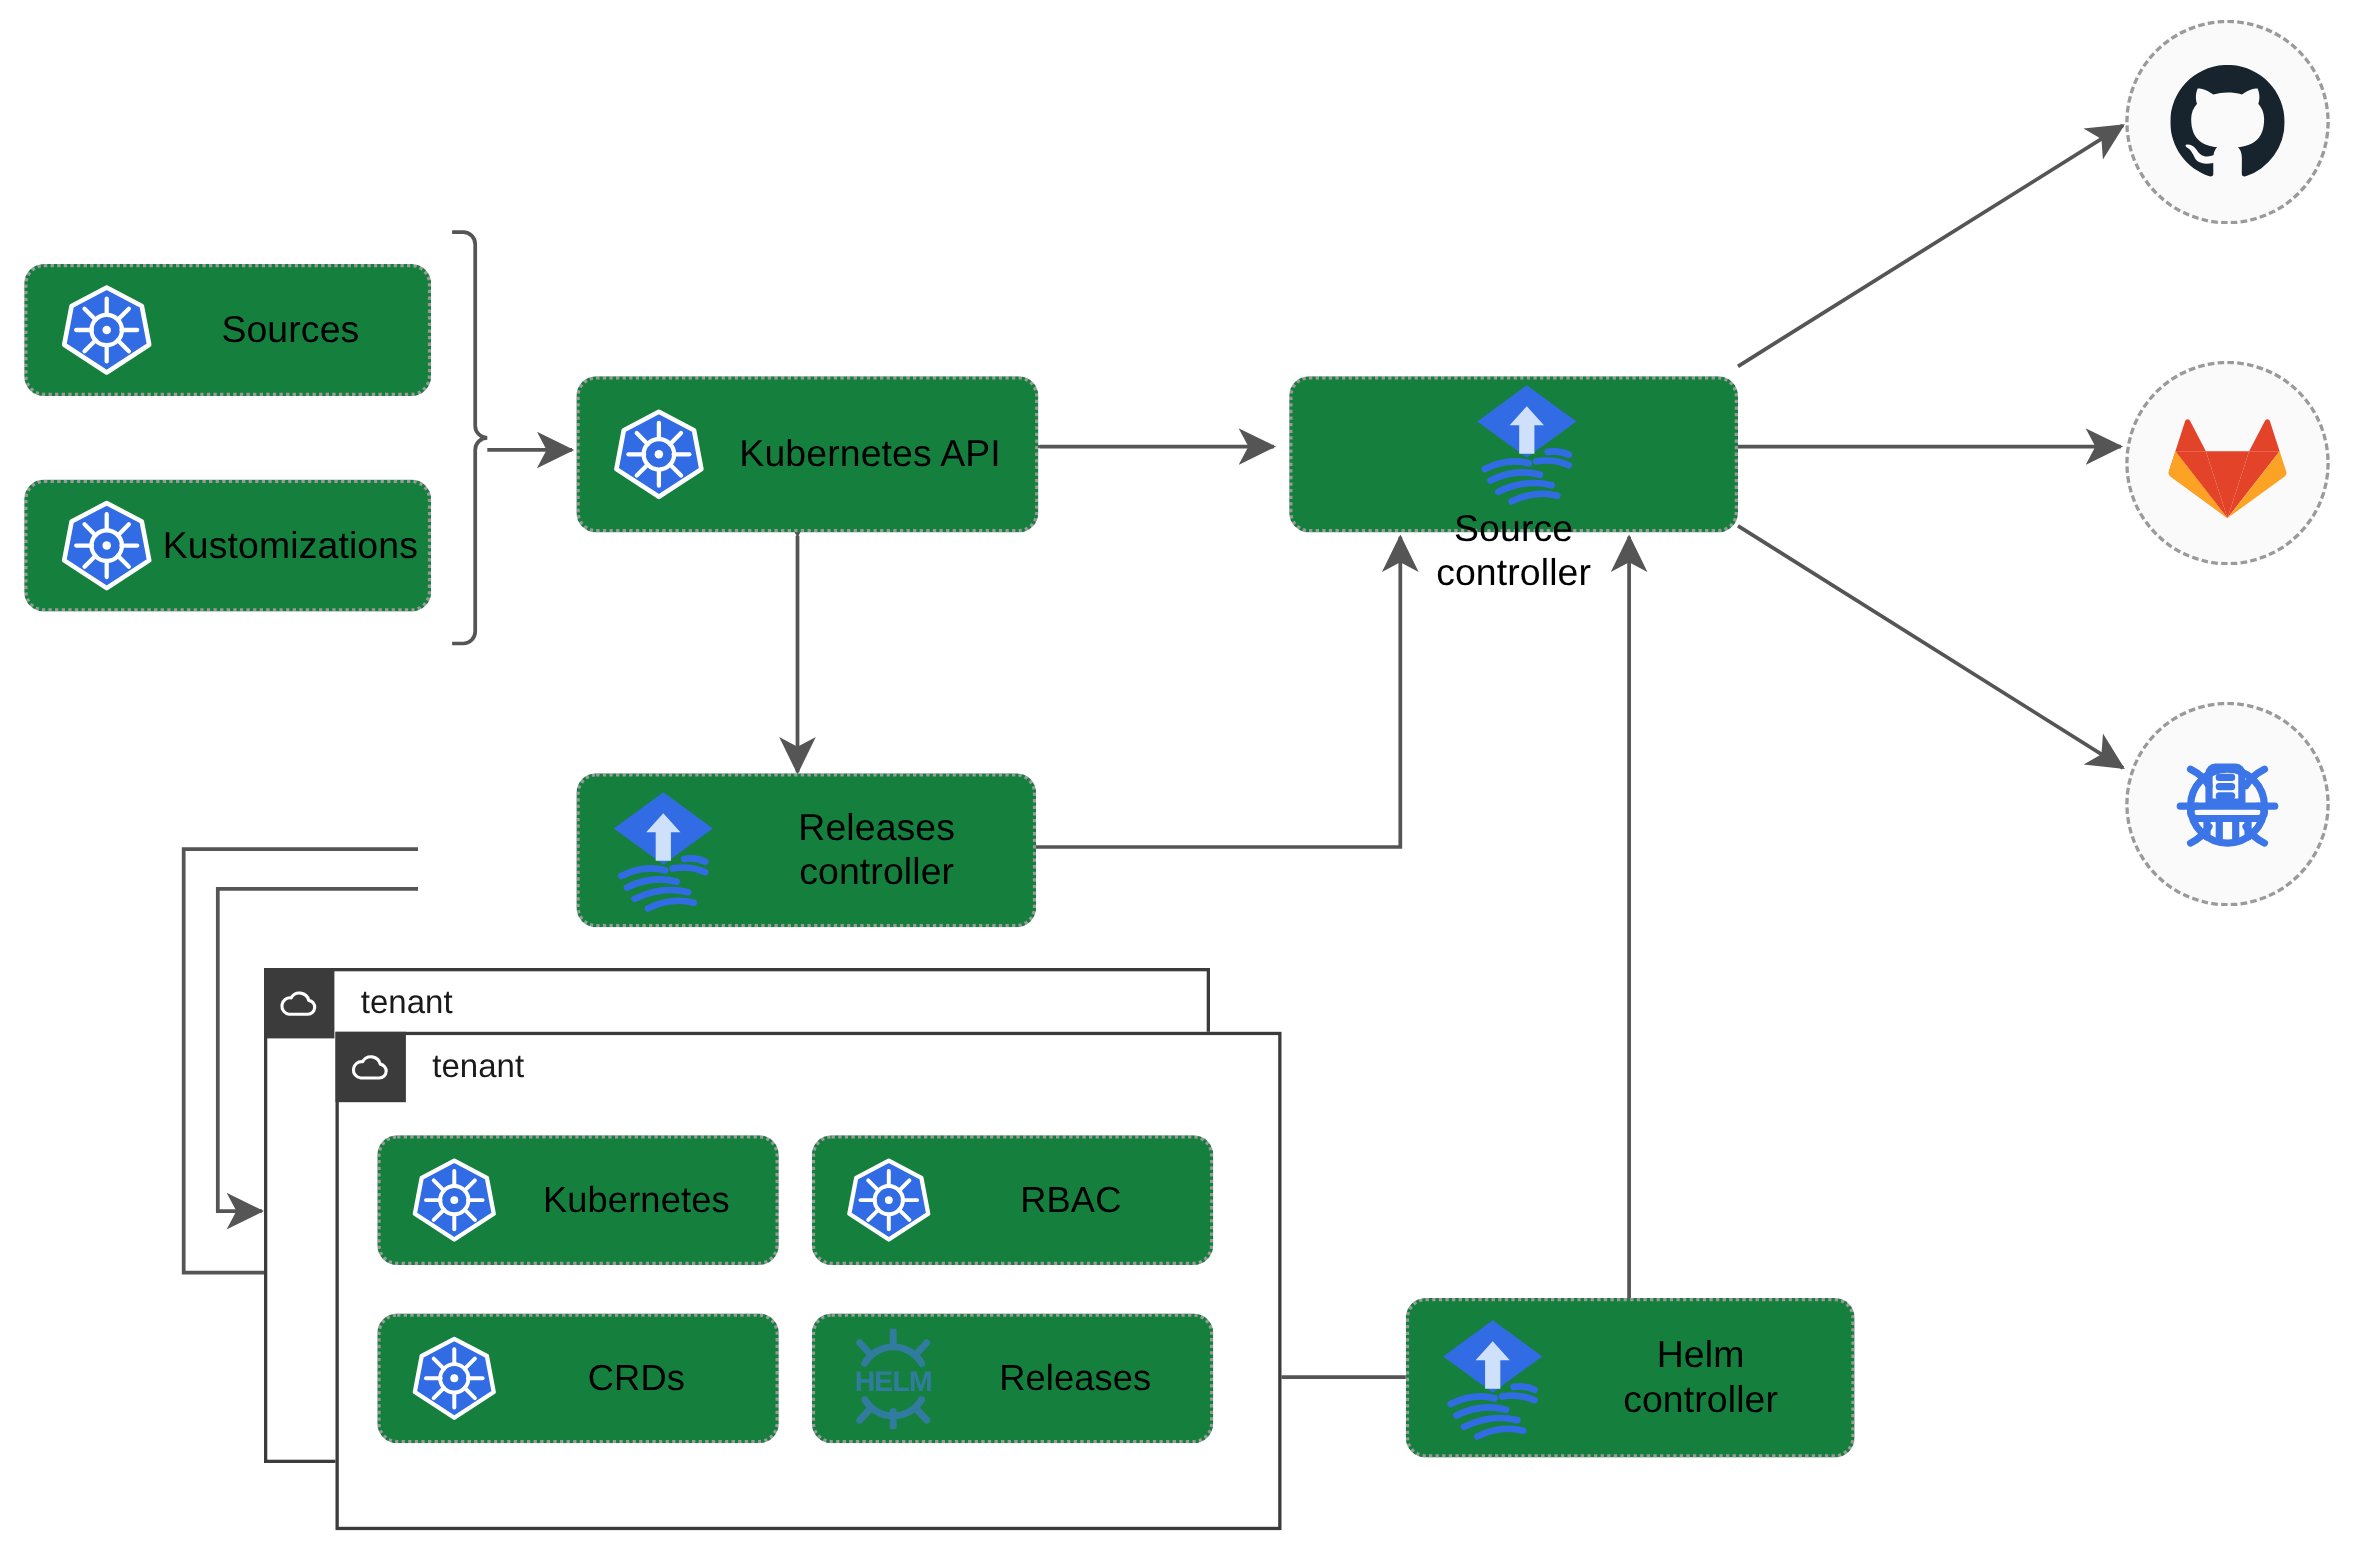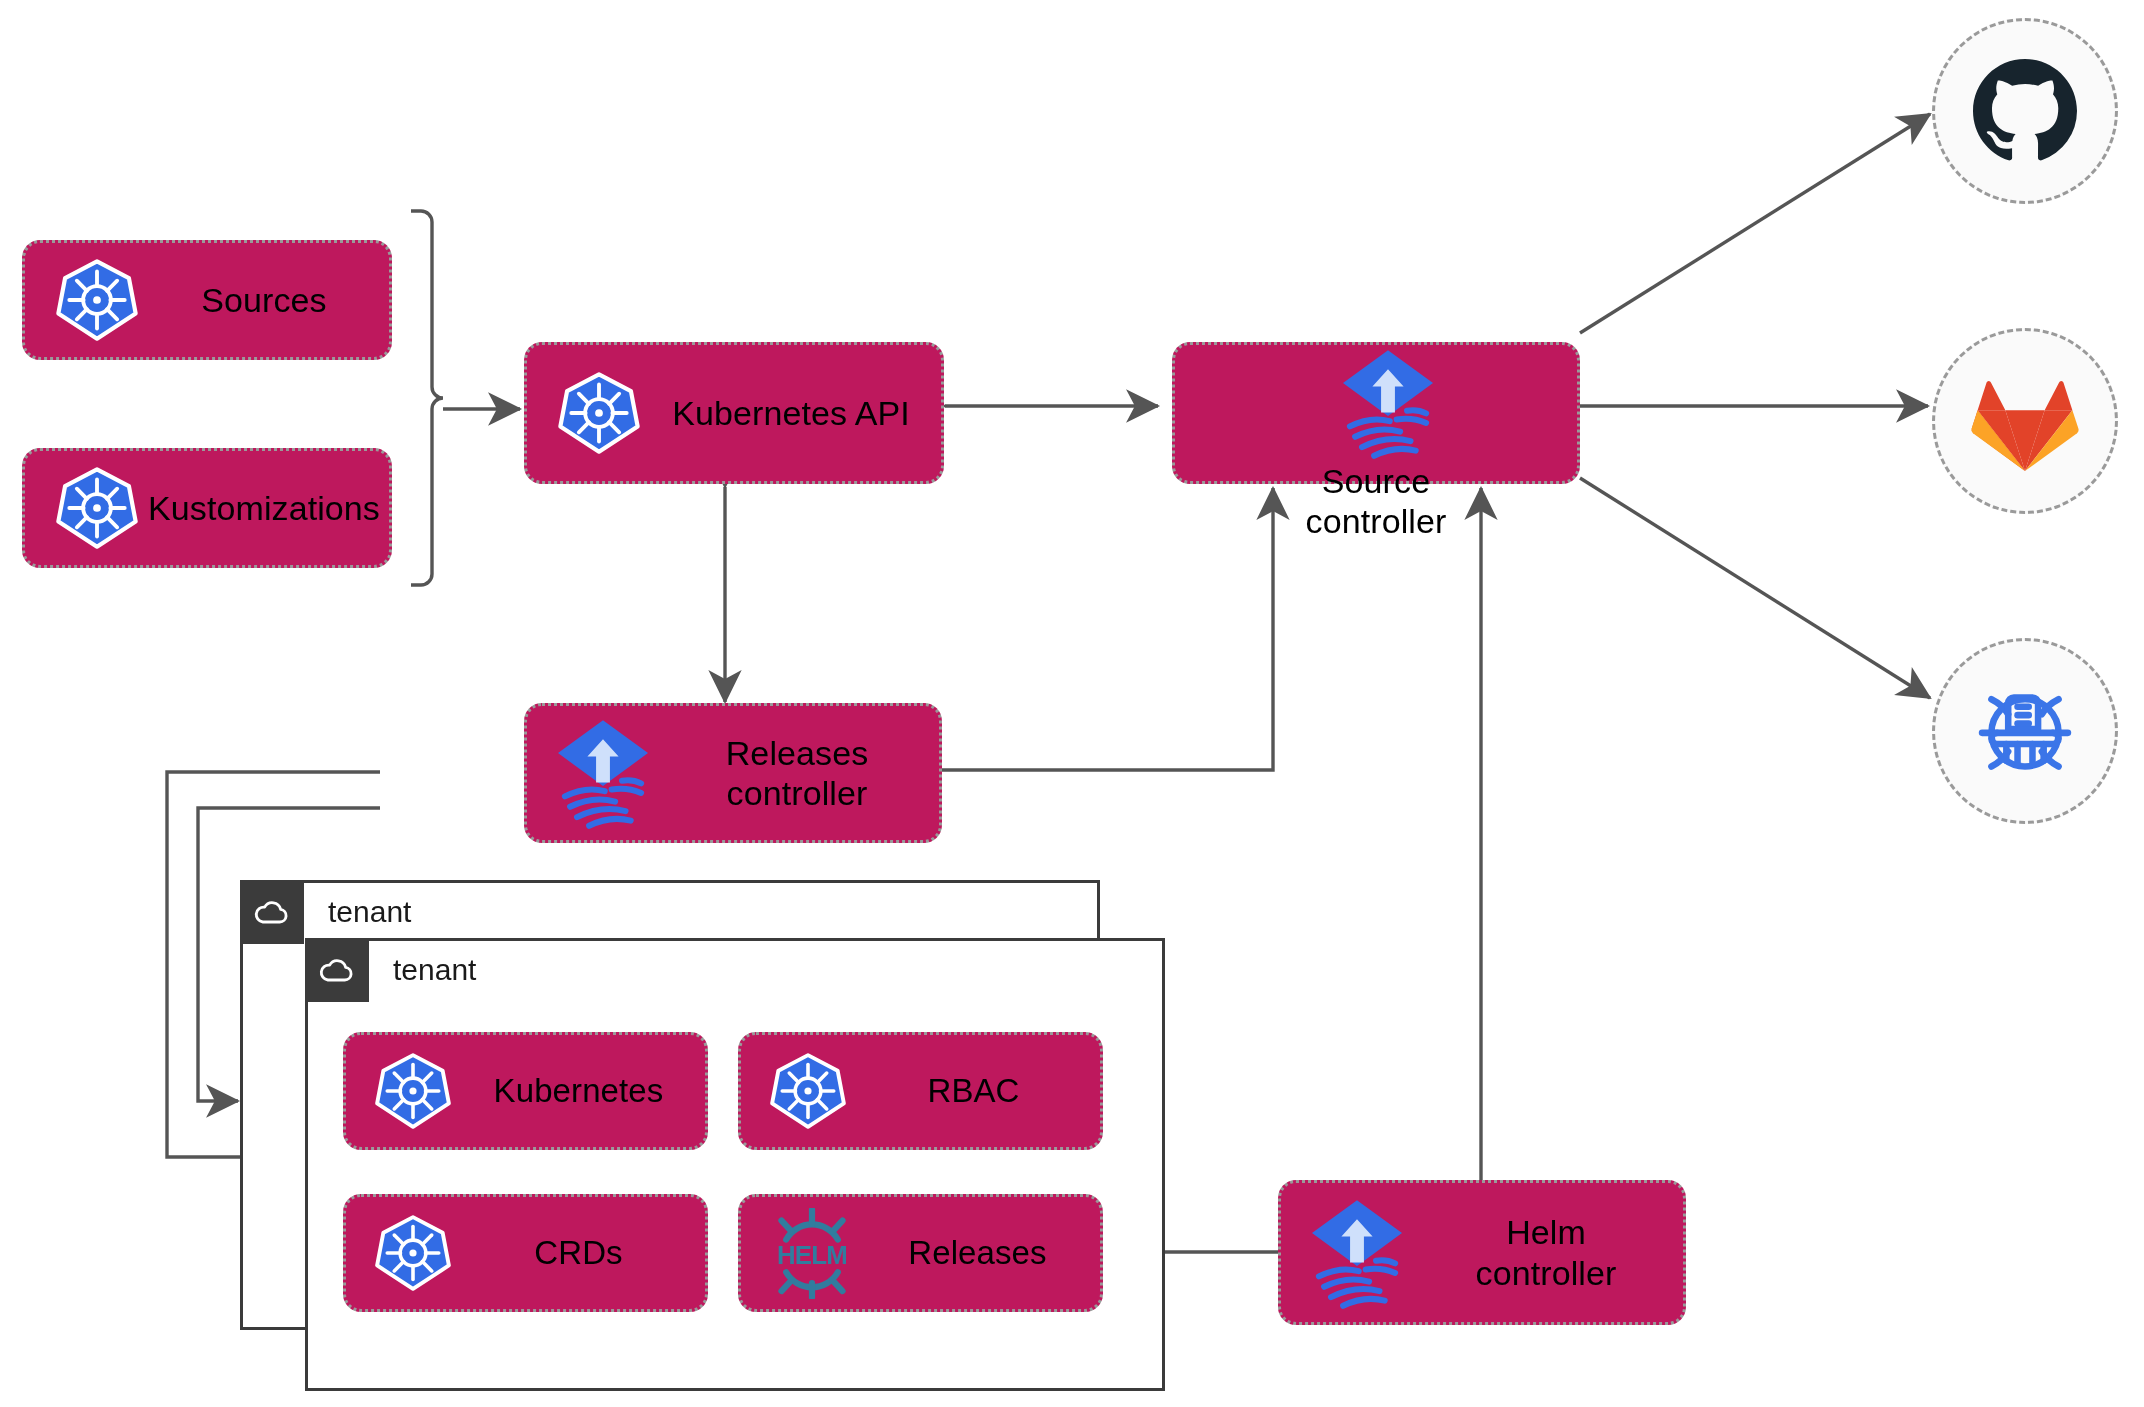--- a/index.html
+++ b/index.html
@@ -4,21 +4,21 @@
 <style>
   html,body{margin:0;padding:0;background:#ffffff;}
   body{font-family:"Liberation Sans","DejaVu Sans",sans-serif;}
   #stage{position:relative;width:2144px;height:1407px;background:#ffffff;overflow:hidden;}
   svg#wires{position:absolute;left:0;top:0;width:2144px;height:1407px;pointer-events:none;}
 
   
   .card{
     position:absolute;
     box-sizing:border-box;
-    background:#be185d;
+    background:#15803d;
     border:3px dotted #9a9a9a;
     border-radius:18px;
     display:flex;
     align-items:center;
     z-index:4;
   }
   .card .ico{flex:0 0 auto;display:flex;align-items:center;justify-content:center;}
   .card .lbl{
     flex:1 1 auto;
     text-align:center;
@@ -143,21 +143,21 @@
             <path d="M62 61 l12 12"></path>
       <path d="M74 27 l-12 12"></path>
             <path d="M38 61 l-12 12"></path>
     </g>
     <circle cx="50" cy="50" r="4.6" fill="#ffffff"></circle>
   </svg>
       </span>
     <span class="lbl">Sources</span>
   </div>
 
-  <div class="card" style="left:22px;top:448px;width:370px;height:120px;">
+  <div class="card" style="left:22px;top:436px;width:370px;height:120px;">
     <span class="ico kicon" style="margin-left:30px;">
         <svg width="84" height="84" viewBox="0 0 100 100">
     <polygon points="50,4 88,24 96,66 50,96 4,66 12,24" fill="#326ce5" stroke="#ffffff" stroke-width="5" stroke-linejoin="round"></polygon>
     <g stroke="#ffffff" stroke-width="4.6" fill="none" stroke-linecap="round">
       <circle cx="50" cy="50" r="16.5"></circle>
       <path d="M50 16 v17"></path>
             <path d="M50 67 v17"></path>
       <path d="M17 50 h17"></path>
             <path d="M66 50 h17"></path>
       <path d="M26 27 l12 12"></path>

